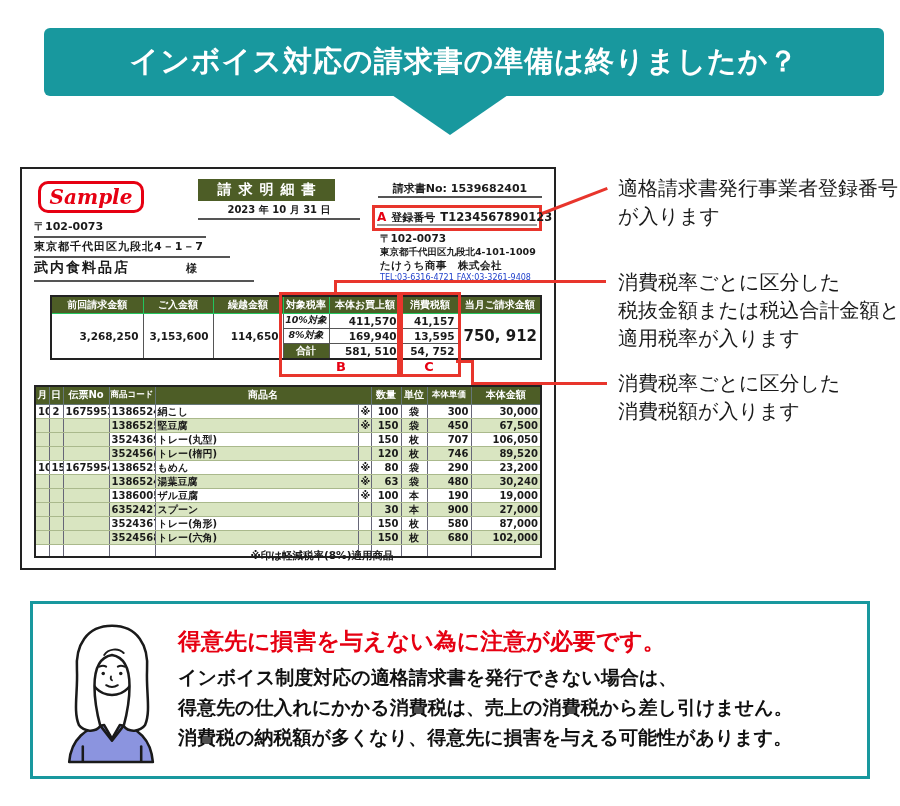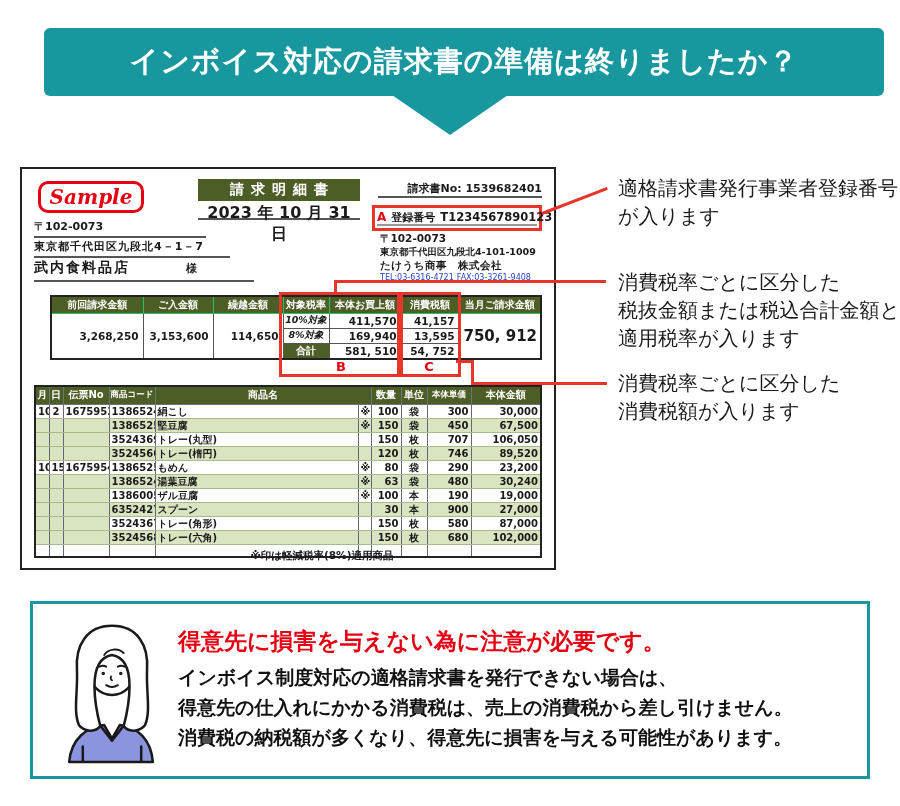--- a/index.html
+++ b/index.html
@@ -20,26 +20,26 @@
   .banner-title{color:#fff;font-size:29px;font-weight:bold;letter-spacing:1px;}
   .banner-tail{left:392px;top:95px;width:0;height:0;
     border-left:58px solid transparent;border-right:58px solid transparent;
     border-top:40px solid var(--teal);}
 
   
   .invoice{left:20px;top:167px;width:536px;height:403px;border:2px solid #222;background:#fff;}
   .sample{left:16px;top:12px;width:106px;height:32px;border:3px solid var(--red-text);
     border-radius:10px;display:flex;align-items:center;justify-content:center;
     color:var(--red-text);font:italic bold 20px "DejaVu Serif","Liberation Serif",serif;}
-  .title-bar{left:176px;top:10px;width:162px;height:22px;background:var(--olive);
+  .title-bar{left:176px;top:10px;width:137px;height:22px;background:var(--olive);
     color:#fff;font-size:14px;font-weight:bold;letter-spacing:7px;
     display:flex;align-items:center;justify-content:center;padding-left:7px;}
   .date-line{left:176px;top:34px;width:162px;height:17px;text-align:center;
-    font-size:16px;font-weight:bold;border-bottom:2px solid #555;}
-  .invno{left:356px;top:12px;width:164px;height:17px;text-align:right;
+    font-size:10px;font-weight:bold;border-bottom:2px solid #555;}
+  .invno{left:356px;top:12px;width:164px;height:17px;text-align:center;
     font-size:11px;font-weight:bold;border-bottom:2px solid #555;white-space:nowrap;}
   .regbox{left:350px;top:36px;width:170px;height:26px;border:3px solid var(--red-line);}
   .regline{margin:2px 2px 0 2px;height:16px;border-bottom:2px solid #999;
     display:flex;align-items:baseline;gap:5px;font-size:11px;font-weight:bold;white-space:nowrap;}
   .regA{color:var(--red-text);font-size:12px;}
   .regnum{margin-left:auto;padding-right:8px;font-size:11.5px;}
   .r-zip{left:12px;top:50px;width:172px;font-size:11px;font-weight:bold;
     border-bottom:2px solid #555;padding-bottom:2px;}
   .r-addr{left:12px;top:70px;width:196px;font-size:11px;font-weight:bold;
     border-bottom:2px solid #555;padding-bottom:2px;letter-spacing:1px;}

